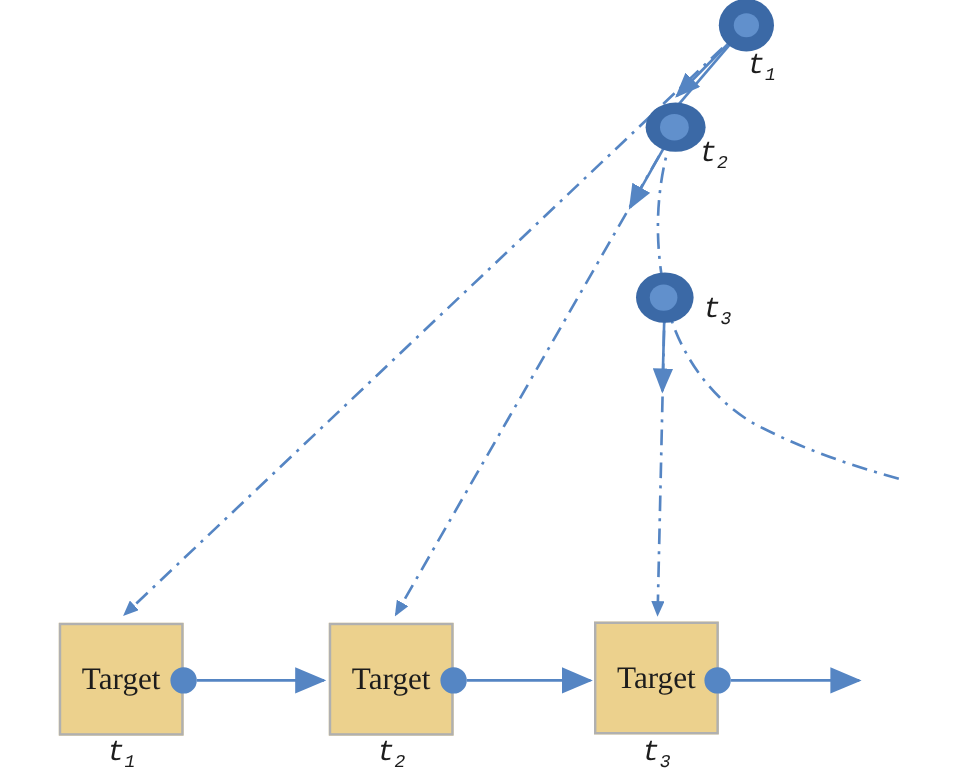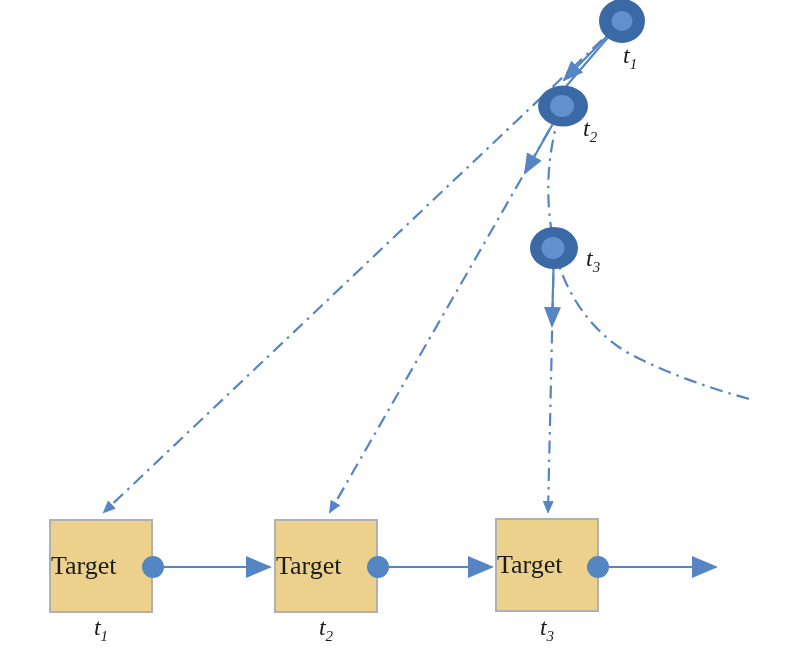--- a/index.html
+++ b/index.html
@@ -11,26 +11,26 @@
   .solid   { stroke:var(--line-color,#5585c3); stroke-width:2.2; fill:none; }
   .dashdot { stroke:var(--line-color,#5585c3); stroke-width:2.2; fill:none;
              stroke-dasharray:13 6 2.5 6; }
   .arrowfill  { fill:var(--line-color,#5585c3); }
   .node-outer { fill:var(--node-outer,#3b69a6); }
   .node-inner { fill:var(--node-inner,#6190cc); }
   .edge-dot   { fill:var(--connector-dot,#5586c4); }
   .tbox {
     position:absolute; width:104px; height:94px; box-sizing:border-box; z-index:1;
     background:var(--box-fill,#ecd18d); border:2px solid var(--box-border,#b0b0b0);
-    display:flex; align-items:center; 
+    display:flex; align-items:center; justify-content:center;
     font-size:26px; color:var(--text-color,#1c1c1c);
   }
   .tlabel {
     position:absolute; z-index:1; font-style:italic; font-size:24px;
-    color:var(--text-color,#1c1c1c); white-space:nowrap;
+    color:var(--text-color,#1c1c1c); white-space:nowrap;font-family:Liberation Mono, monospace;
   }
   .tlabel sub { font-size:15px; line-height:0; font-style:normal;
                 font-style:italic; }
   .boxtime { width:44px; text-align:center; }
 </style>
 </head>
 <body>
 
 <div class="stage">
 

